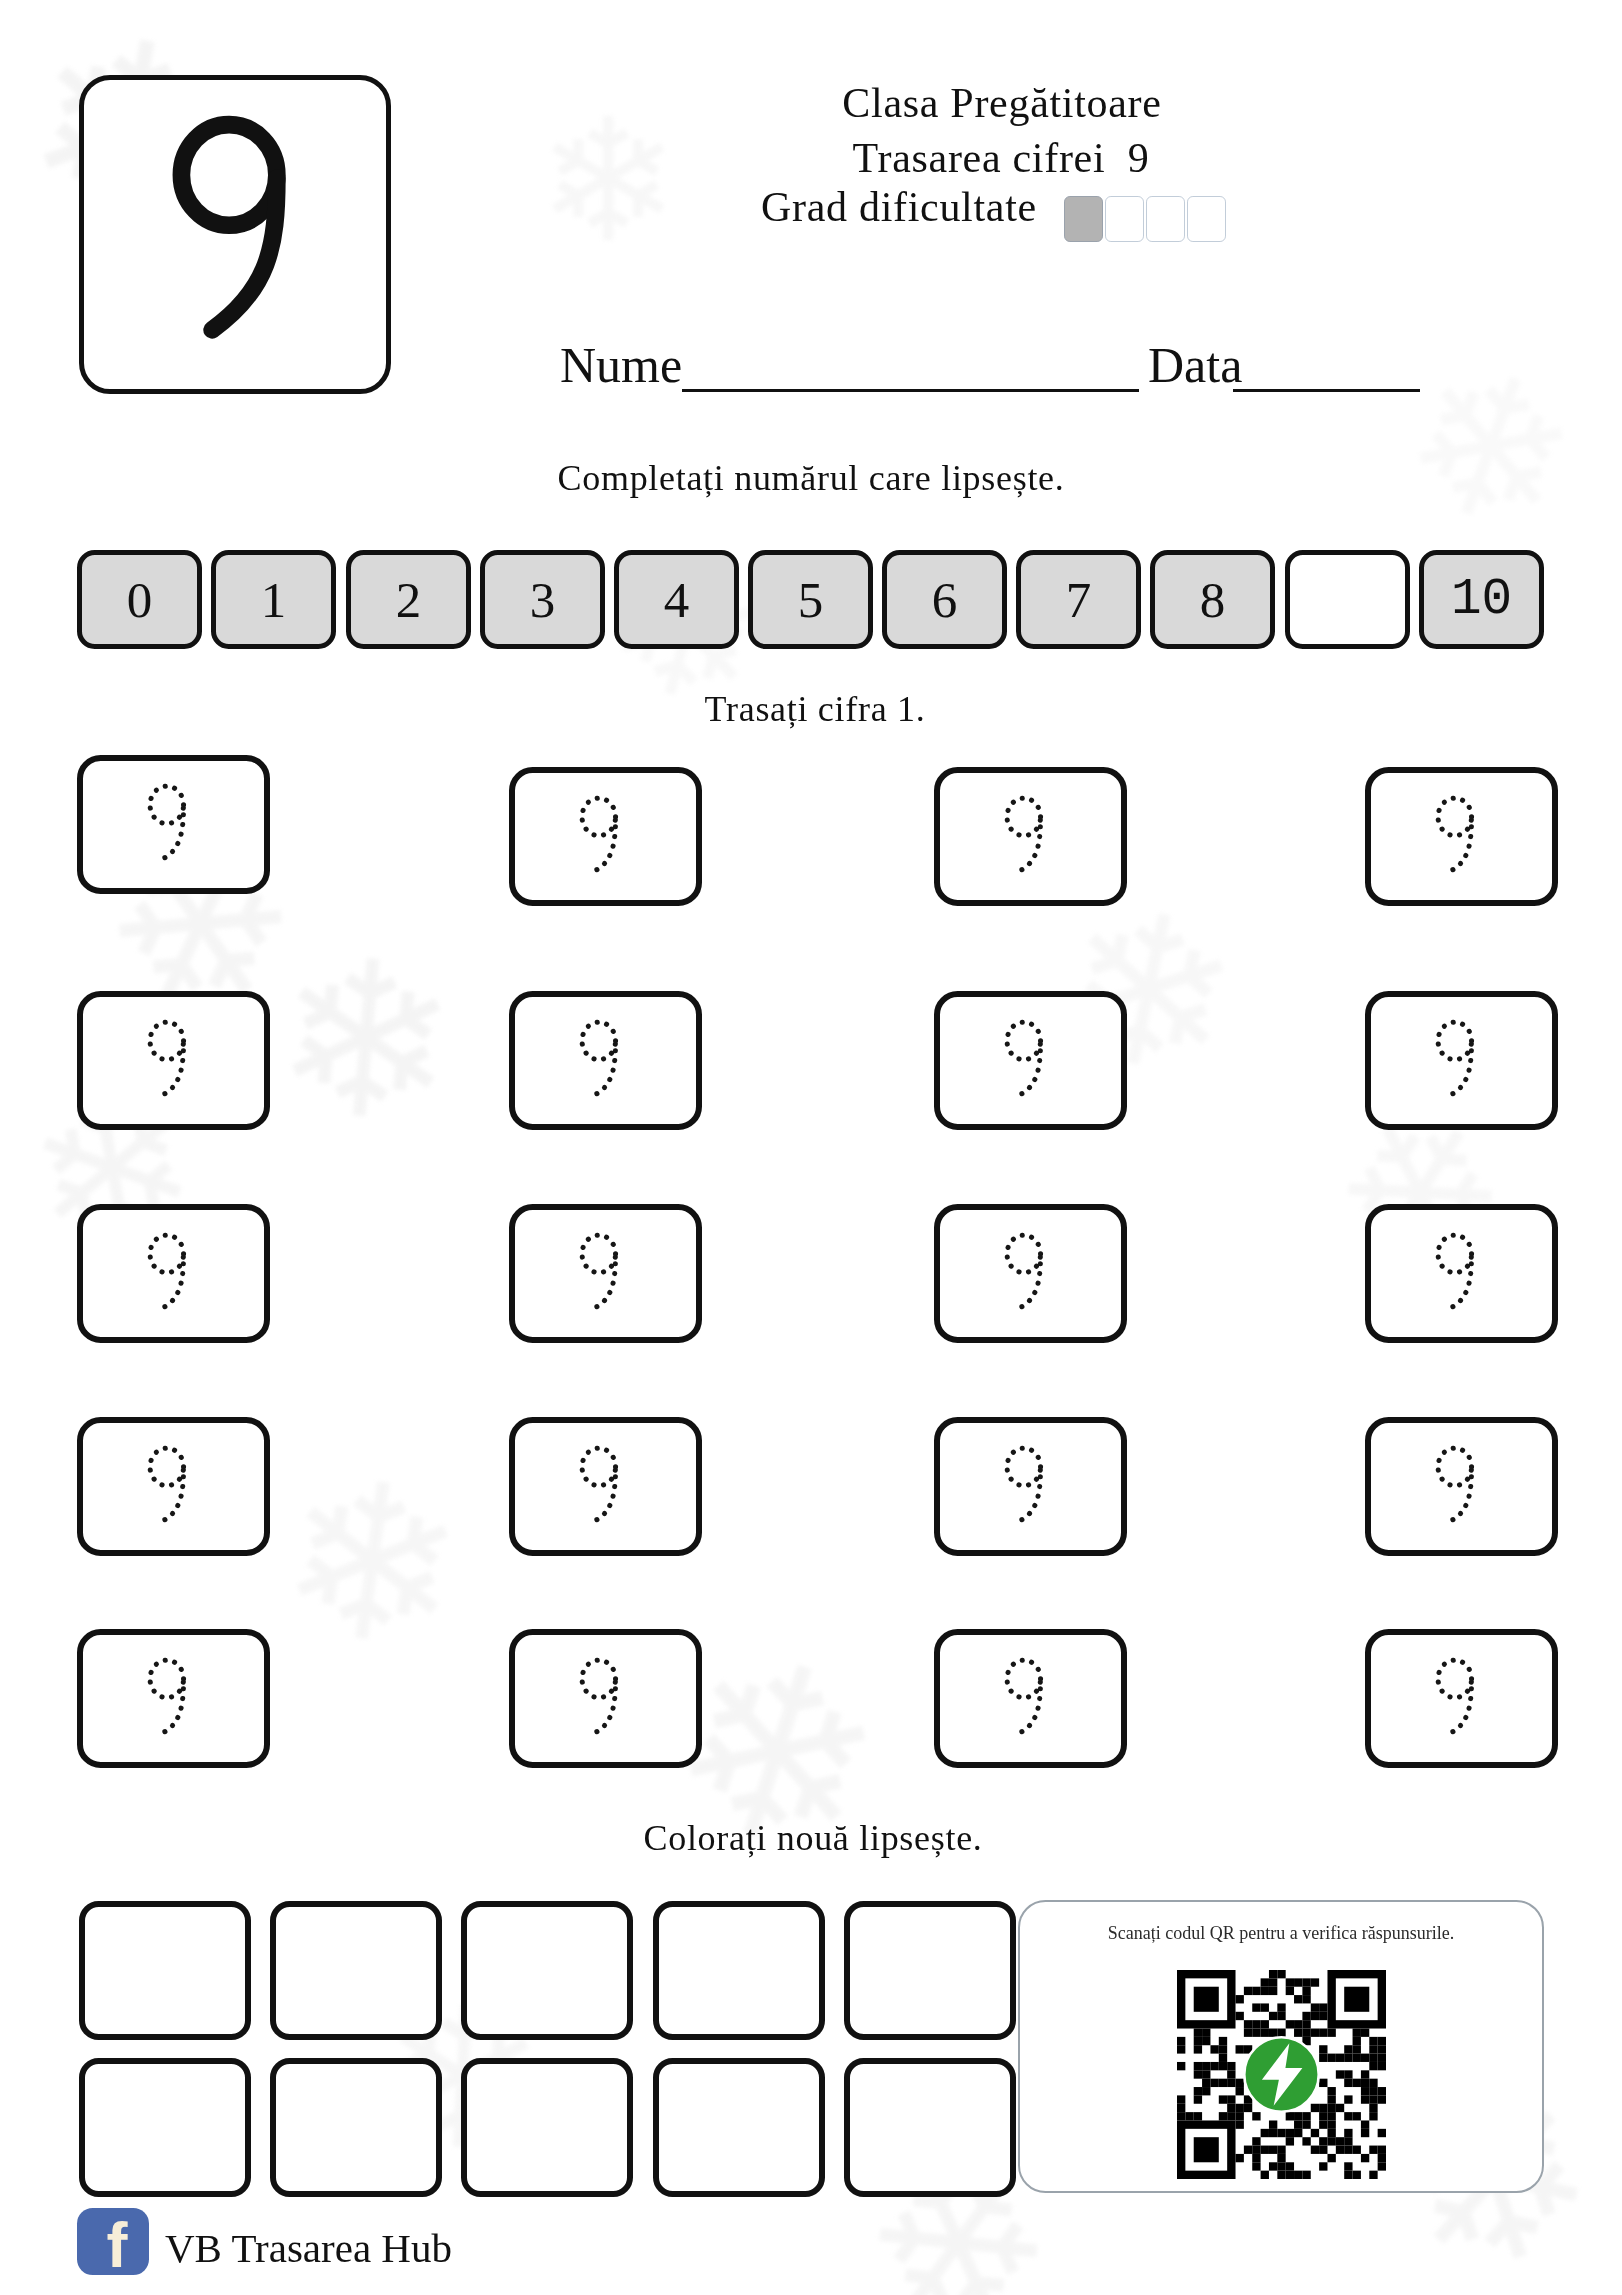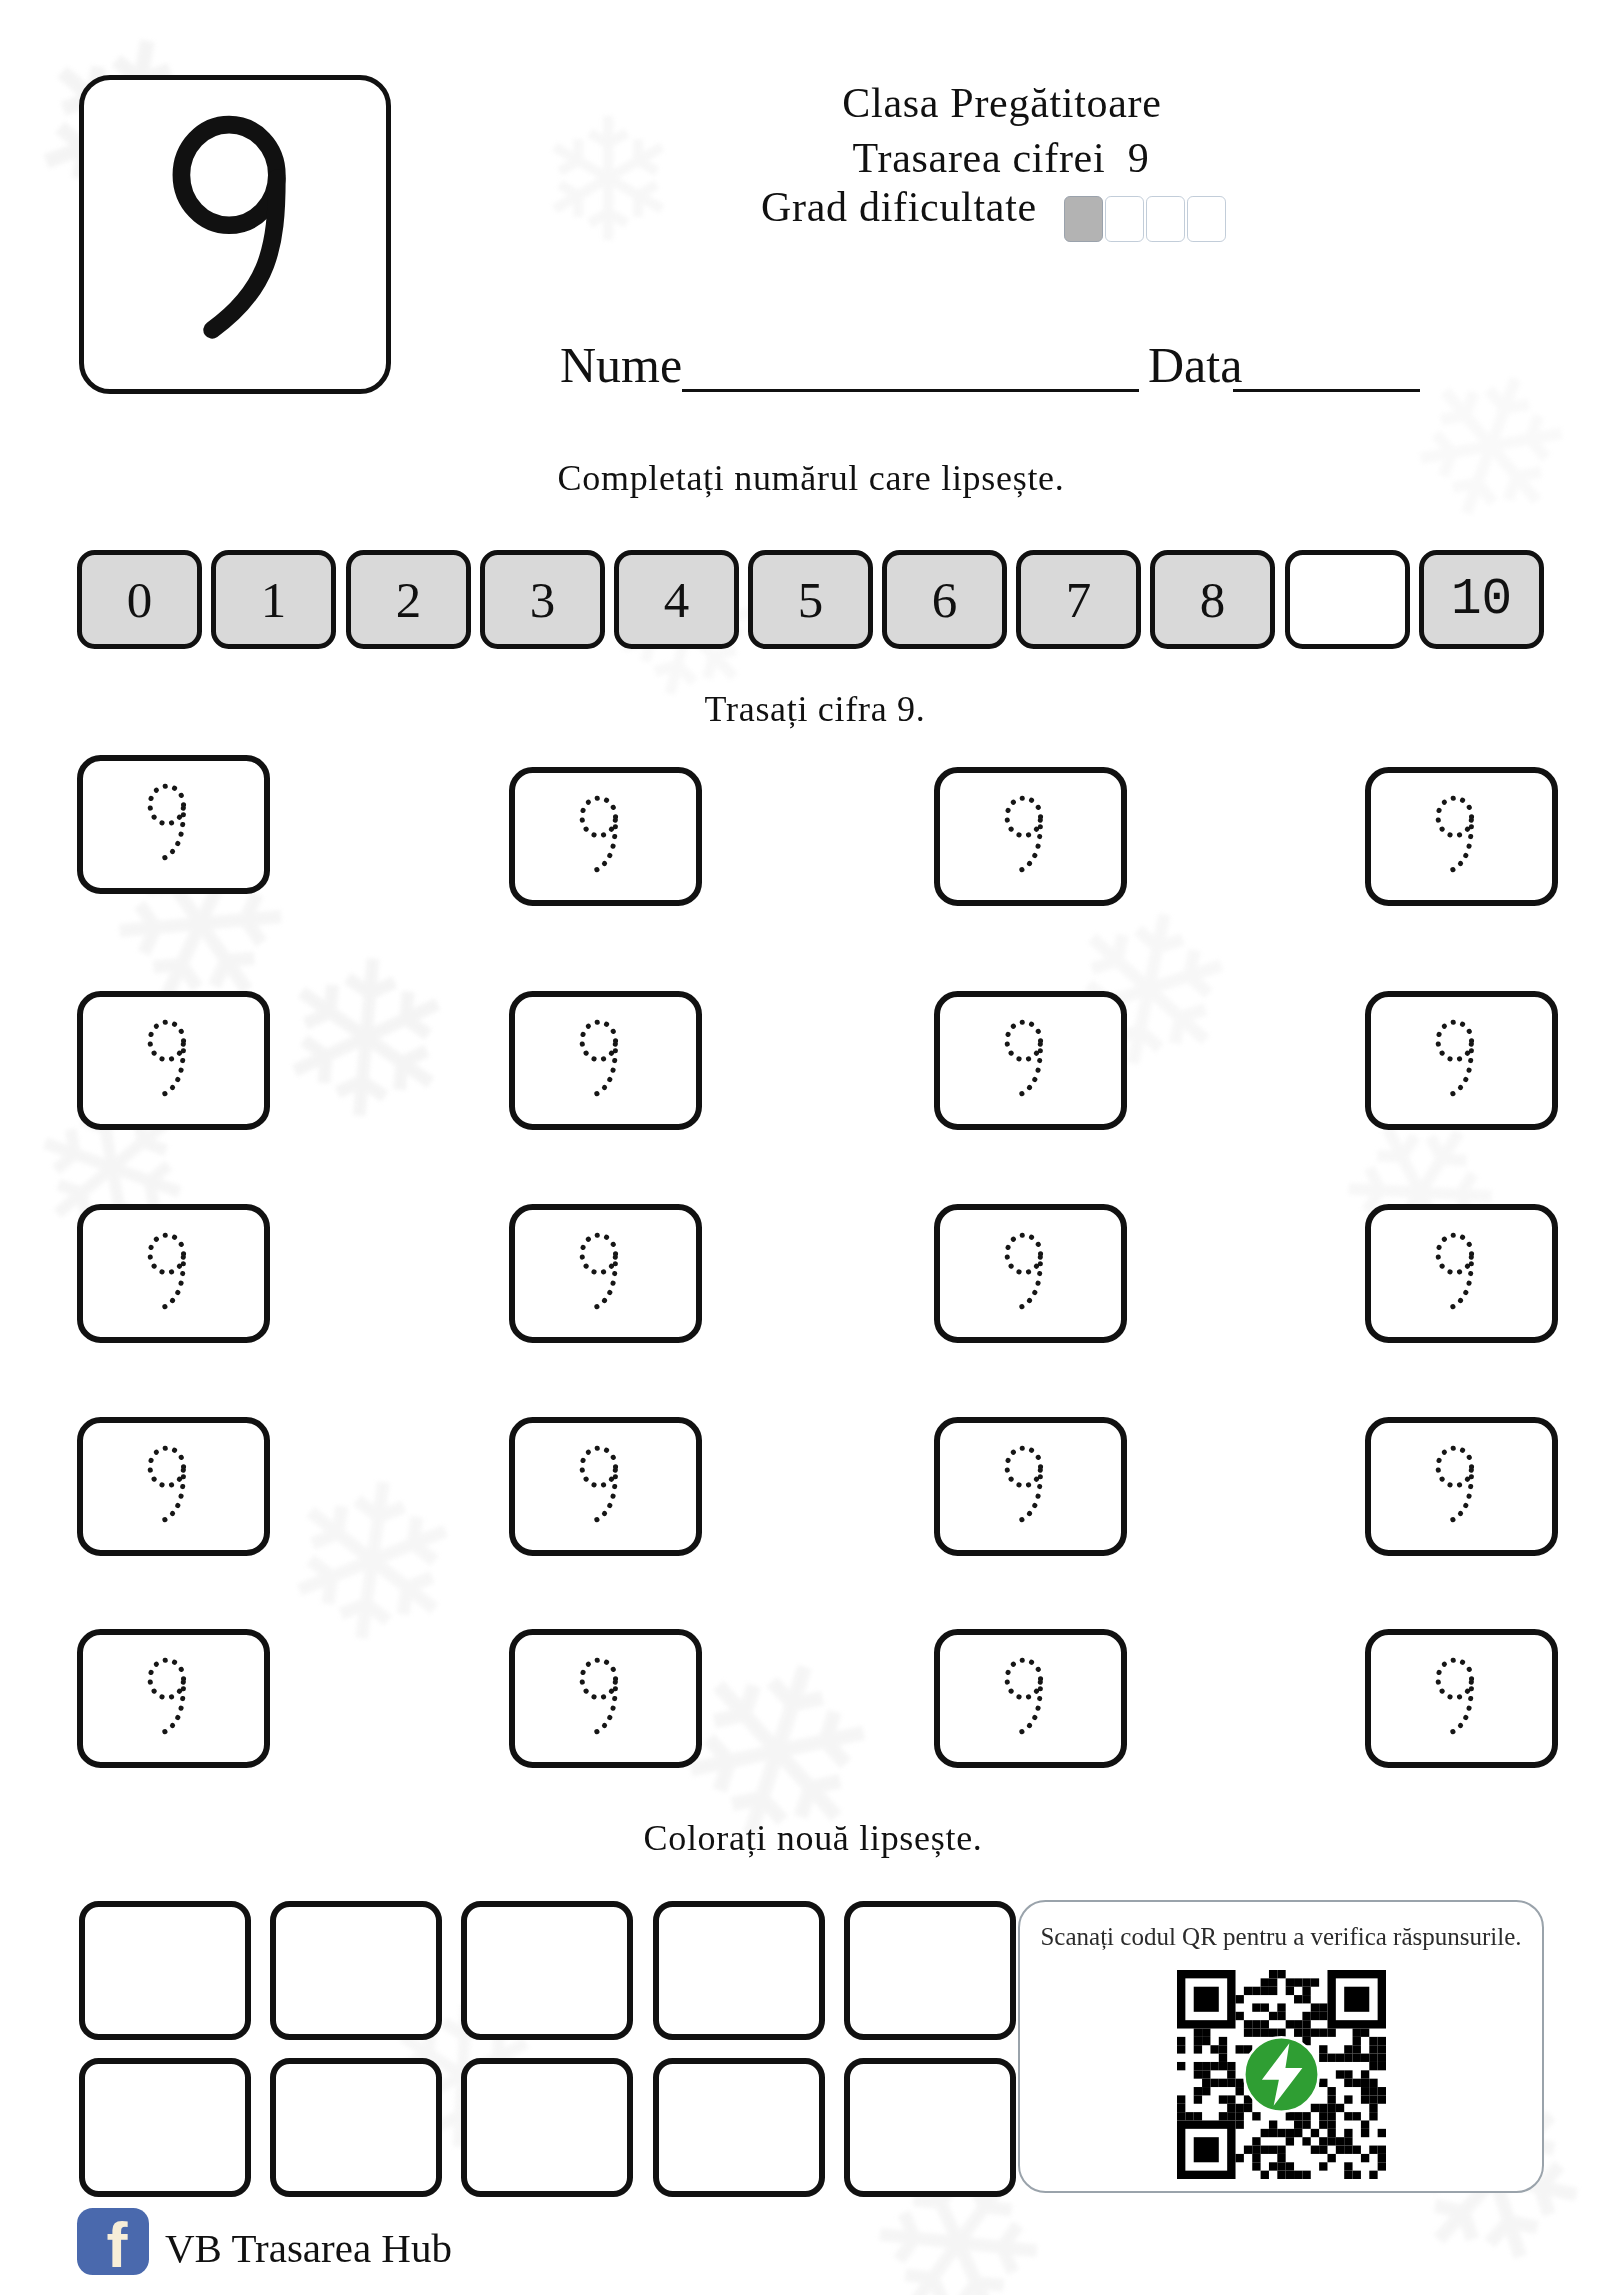--- a/index.html
+++ b/index.html
@@ -58,21 +58,21 @@
   
   .color-box{
     position:absolute;box-sizing:border-box;border:6.5px solid #111;border-radius:19.6px;background:#fff;
   }
 
   
   #qr-panel{
     left:1018px;top:1900px;width:526px;height:293px;box-sizing:border-box;
     border:2px solid #9aa3ab;border-radius:27.5px;background:#fff;
   }
-  #qr-caption{left:50%;top:21px;transform:translateX(-50%);font-size:25px;color:#2b2b2b;white-space:nowrap;}
+  #qr-caption{left:50%;top:21px;transform:translateX(-50%);font-size:18px;color:#2b2b2b;white-space:nowrap;}
   #qr-code{left:157px;top:68px;}
 
   
   #fb-badge{
     left:77px;top:2208px;width:72px;height:67px;border-radius:15.7px;background:#4a69ad;
     display:flex;align-items:flex-end;justify-content:center;overflow:hidden;
   }
   #fb-f{font-family:"Liberation Sans",sans-serif;font-weight:bold;font-size:63px;line-height:.92;color:#f7eed8;transform:translateX(3.9px);}
   #footer-brand{left:165px;top:2224px;font-size:41px;}
 </style>
@@ -130,21 +130,21 @@
     <div class="num-cell" style="left: 480px;">3</div>
     <div class="num-cell" style="left: 614px;">4</div>
     <div class="num-cell" style="left: 748px;">5</div>
     <div class="num-cell" style="left: 882px;">6</div>
     <div class="num-cell" style="left: 1016px;">7</div>
     <div class="num-cell" style="left: 1150px;">8</div>
     <div class="num-cell blank" style="left: 1285px;"></div>
     <div class="num-cell" style="left: 1419px; font-family: Liberation Mono, monospace;">10</div>
   </div>
 
-<div class="abs section-h nowrap centerx" id="h-trace">Trasați cifra 9.</div>
+<div class="abs section-h nowrap centerx" id="h-trace">Trasați cifra 1.</div>
 <div id="trace-grid">
     <div class="trace-box" style="left: 77px; top: 755px; width: 193px; height: 139px;">
       <svg viewBox="0 0 100 140" width="67" height="94">
         <path d="M65 40 A25 28 0 1 0 15 40 A25 28 0 1 0 65 40 M65 40 C65 78 61 100 42 116 C38 119 33 121 30 119" fill="none" stroke="#161616" stroke-width="7.6" stroke-linecap="round" stroke-dasharray="0.1 14.5"></path>
       </svg>
     </div>
     <div class="trace-box" style="left: 509px; top: 767px; width: 193px; height: 139px;">
       <svg viewBox="0 0 100 140" width="67" height="94">
         <path d="M65 40 A25 28 0 1 0 15 40 A25 28 0 1 0 65 40 M65 40 C65 78 61 100 42 116 C38 119 33 121 30 119" fill="none" stroke="#161616" stroke-width="7.6" stroke-linecap="round" stroke-dasharray="0.1 14.5"></path>
       </svg>

